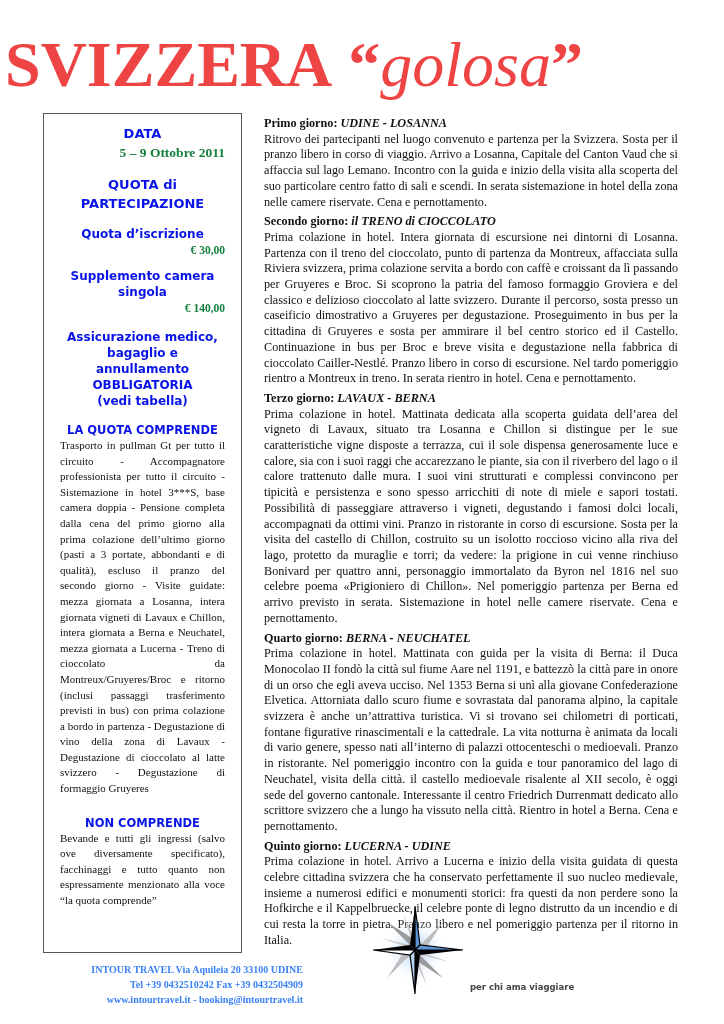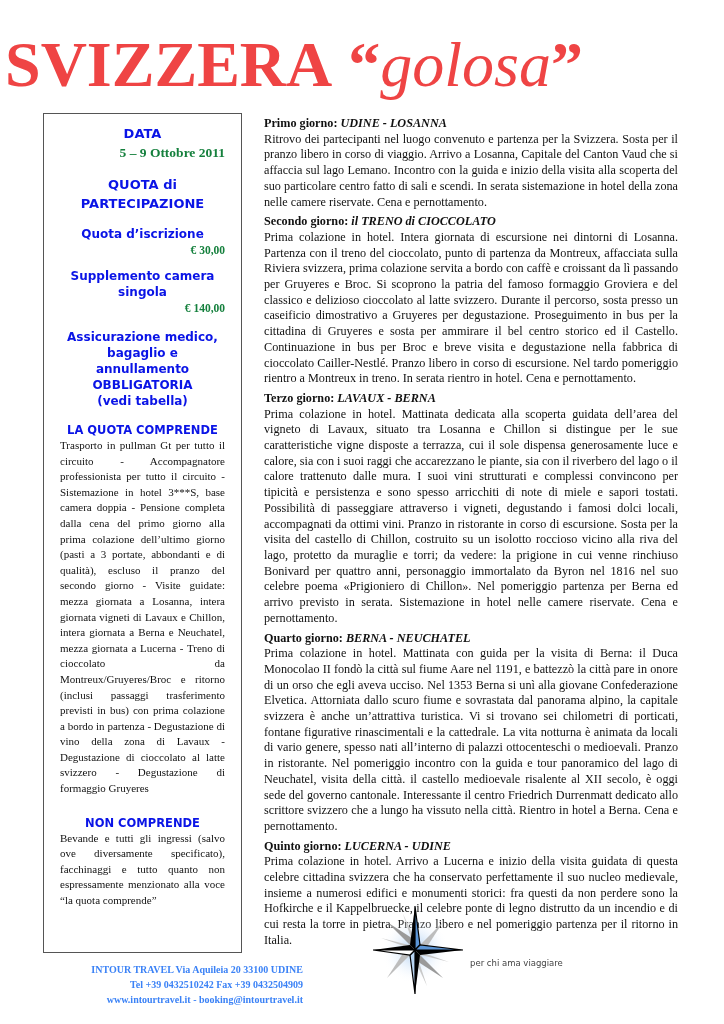--- a/index.html
+++ b/index.html
@@ -22,21 +22,21 @@
     .day-title { font-size: 12.2px; line-height: 15.7px; font-weight: bold; }
     .day-title .dt-route { font-style: italic; }
     .day-text { font-size: 12.2px; line-height: 15.7px; text-align: justify; }
 
     .logo { position: absolute; left: 373px; top: 900px; width: 295px; height: 100px; }
     .logo svg { position: absolute; left: 0; top: 0; }
     .logo-name { position: absolute; left: 94px; top: 28px; font-family: "DejaVu Sans", sans-serif; font-size: 31px; line-height: 36px; letter-spacing: -0.5px; white-space: nowrap; font-weight: normal; }
     .logo-name .ln-in { color: #111; font-weight: bold; }
     .logo-name .ln-tour { color: #4a86c8; }
     .logo-name .ln-travel { color: #111; font-weight: normal; }
-    .logo-tag { position: absolute; left: 97px; top: 58px; font-family: "DejaVu Sans", sans-serif; font-size: 8.5px; color: #444; white-space: nowrap; }
+    .logo-tag { position: absolute; left: 97px; top: 82px; font-family: "DejaVu Sans", sans-serif; font-size: 8.5px; color: #444; white-space: nowrap; font-weight: bold; }
 
     .footer { position: absolute; left: 43px; top: 962px; width: 260px; text-align: right; font-weight: bold; font-size: 10px; line-height: 15px; color: #3b82f6; }
   </style>
 </head>
 <body>
 
 <div class="title">
   <span class="t-main">SVIZZERA</span>
   <span class="t-q">“</span><span class="t-sub">golosa</span><span class="t-q">”</span>
 </div>

